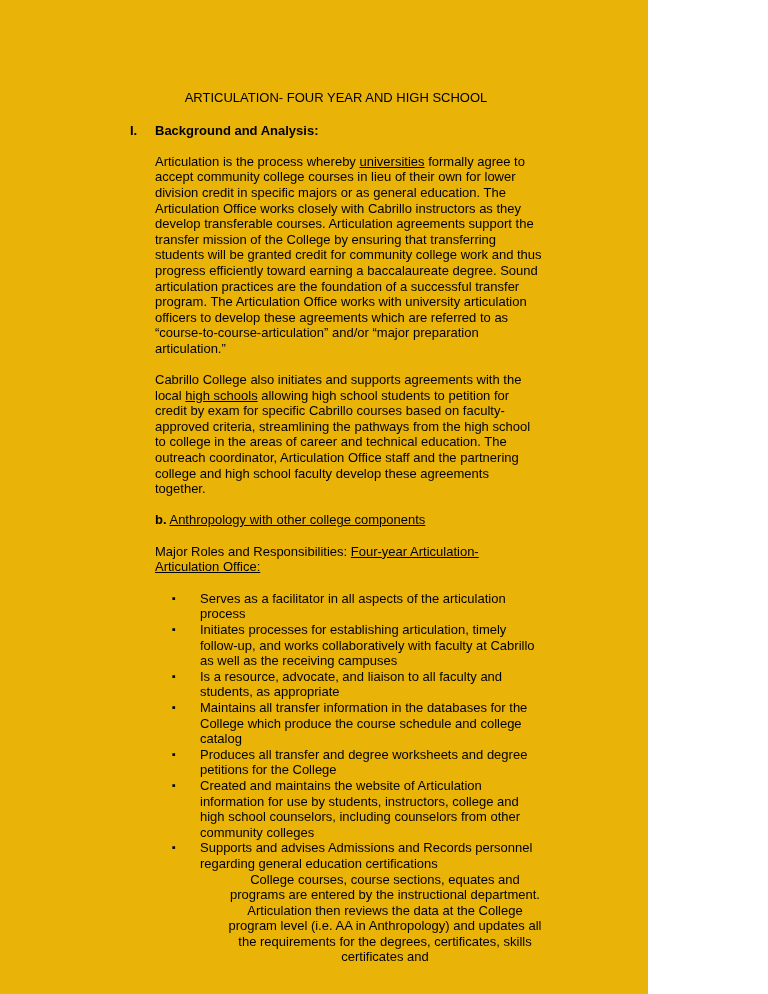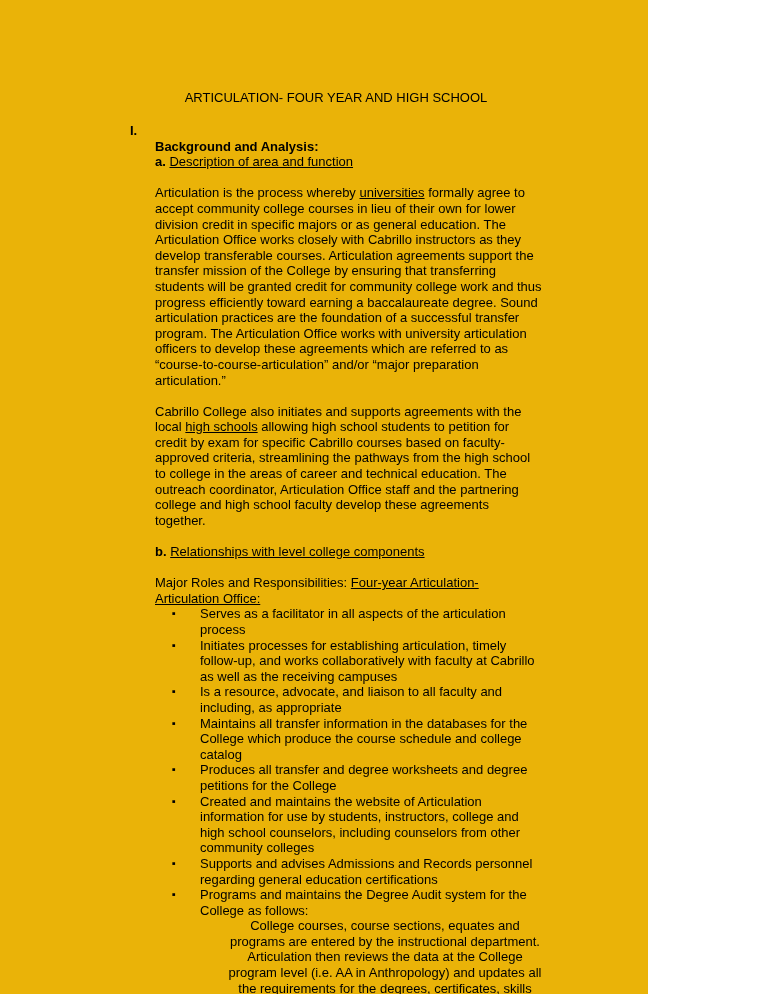--- a/index.html
+++ b/index.html
@@ -26,30 +26,30 @@
   .section-row {
     display: flex;
     margin: 0 0 15.6px 0;
   }
   .sec-num {
     width: 25px;
     flex-shrink: 0;
     font-weight: bold;
   }
   .sec-content { flex: 1; }
-  .bold { font-weight: bold; margin-top: 16px; }
+  .bold { font-weight: bold; }
   .u { text-decoration: underline; }
   .body-col {
     margin-left: 25px;
     max-width: 507px;
   }
   .body-col p {
     margin: 0 0 15.6px 0;
   }
-  p.roles-heading { margin-bottom: 0; }
+  p.roles-heading { margin-bottom: 16px; }
   ul.roles {
     list-style: none;
     margin: 0;
     padding: 0;
     max-width: 507px;
   }
   ul.roles li {
     position: relative;
     padding-left: 45px;
   }
@@ -70,42 +70,40 @@
 <body>
 
 <div class="page">
 
   <div class="title">ARTICULATION- FOUR YEAR AND HIGH SCHOOL</div>
 
   <div class="section-row">
     <div class="sec-num">I.</div>
     <div class="sec-content">
       <div class="bold">Background and Analysis:</div>
-      <div><span class="bold">a.</span> <span class="u">Description of area and function</span></div>
     </div>
   </div>
 
   <div class="body-col">
 
     <p><span>Articulation is the process whereby </span><span class="u">universities</span><span> formally agree to accept community college courses in lieu of their own for lower division credit in specific majors or as general education. The Articulation Office works closely with Cabrillo instructors as they develop transferable courses. Articulation agreements support the transfer mission of the College by ensuring that transferring students will be granted credit for community college work and thus progress efficiently toward earning a baccalaureate degree. Sound articulation practices are the foundation of a successful transfer program. The Articulation Office works with university articulation officers to develop these agreements which are referred to as “course-to-course-articulation” and/or “major preparation articulation.”</span></p>
 
     <p><span>Cabrillo College also initiates and supports agreements with the local </span><span class="u">high schools</span><span> allowing high school students to petition for credit by exam for specific Cabrillo courses based on faculty-approved criteria, streamlining the pathways from the high school to college in the areas of career and technical education. The outreach coordinator, Articulation Office staff and the partnering college and high school faculty develop these agreements together.</span></p>
 
-    <p><span class="bold">b.</span> <span class="u">Relationships with level college components</span></p>
+    <p><span class="bold">b.</span> <span class="u">Anthropology with other college components</span></p>
 
     <p class="roles-heading"><span>Major Roles and Responsibilities: </span><span class="u">Four-year Articulation- Articulation Office:</span></p>
 
     <ul class="roles">
       <li>Serves as a facilitator in all aspects of the articulation process</li>
       <li>Initiates processes for establishing articulation, timely follow-up, and works collaboratively with faculty at Cabrillo as well as the receiving campuses</li>
-      <li>Is a resource, advocate, and liaison to all faculty and including, as appropriate</li>
+      <li>Is a resource, advocate, and liaison to all faculty and students, as appropriate</li>
       <li>Maintains all transfer information in the databases for the College which produce the course schedule and college catalog</li>
       <li>Produces all transfer and degree worksheets and degree petitions for the College</li>
       <li>Created and maintains the website of Articulation information for use by students, instructors, college and high school counselors, including counselors from other community colleges</li>
       <li>Supports and advises Admissions and Records personnel regarding general education certifications</li>
-      <li>Programs and maintains the Degree Audit system for the College as follows:</li>
     </ul>
 
     <p class="sub-indent">College courses, course sections, equates and programs are entered by the instructional department.  Articulation then reviews the data at the College program level (i.e. AA in Anthropology) and updates all the requirements for the degrees, certificates, skills certificates and</p>
 
   </div>
 
 </div>
 
 </body></html>

